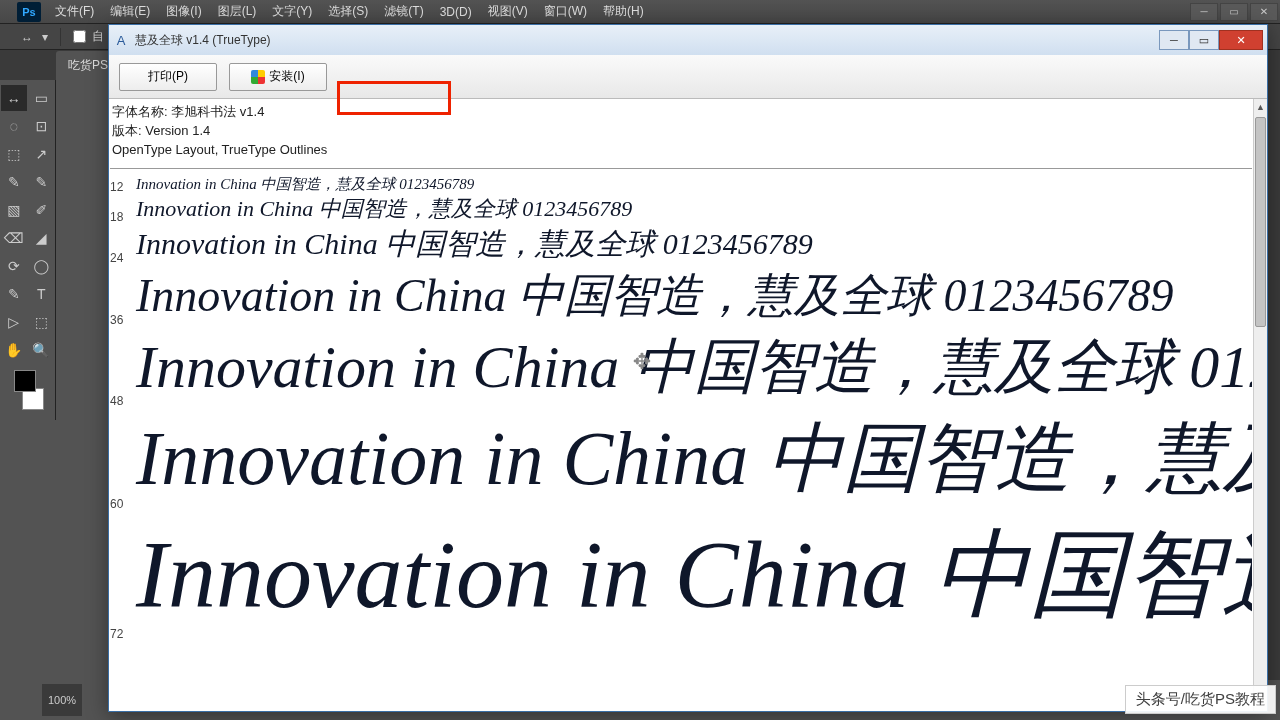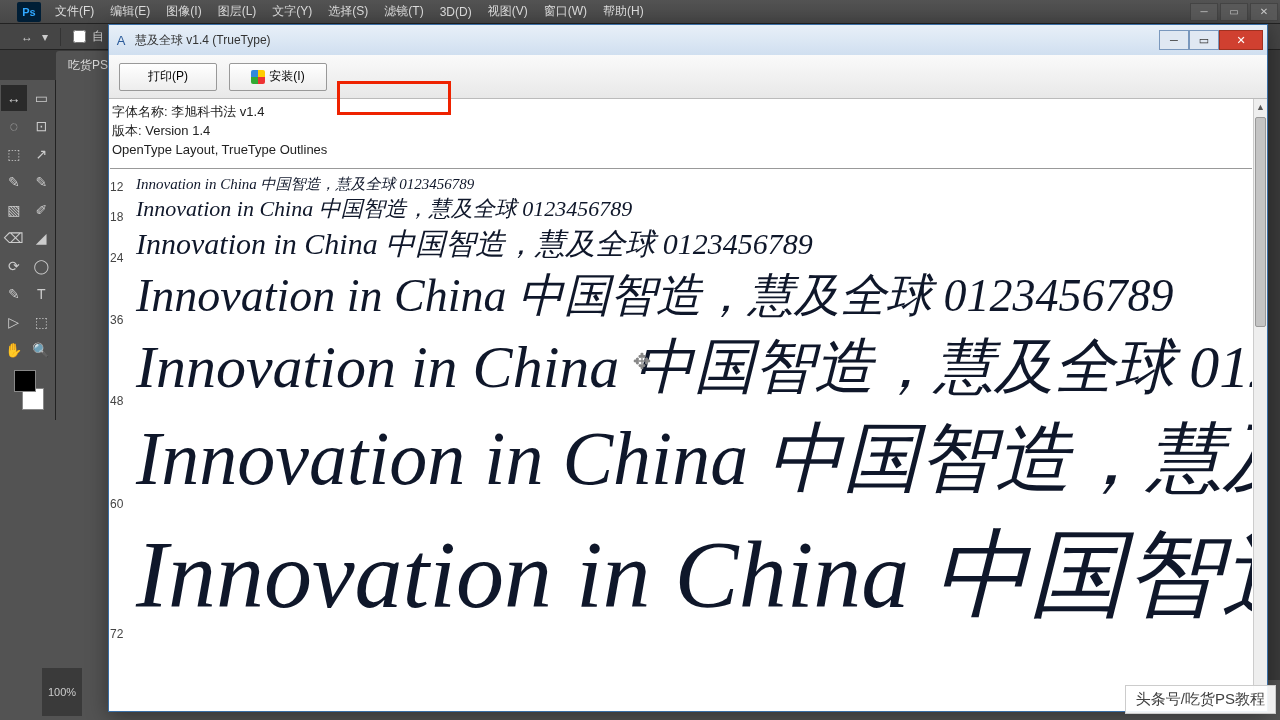--- a/index.html
+++ b/index.html
@@ -20,21 +20,21 @@
 .ps-tabbar .tab { background:#535353; color:#ddd; font-size:12px; padding: 6px 12px; border-top-left-radius:3px; border-top-right-radius:3px; }
 
 .ps-toolbox { position:absolute; left:0; top:80px; width:56px; background:#535353; border-right:1px solid #222; padding:4px 0; }
 .ps-toolbox .row { display:flex; }
 .ps-toolbox .tool { width:26px; height:26px; margin:1px; color:#ccc; font-size:14px; display:flex; align-items:center; justify-content:center; position:relative; }
 .ps-toolbox .tool.sel { background:#2a2a2a; }
 .ps-toolbox .fgbg { position:relative; width:40px; height:40px; margin:6px auto; }
 .ps-toolbox .fgbg .fg { position:absolute; width:22px; height:22px; background:#000; border:1px solid #888; top:0; left:6px; }
 .ps-toolbox .fgbg .bg { position:absolute; width:22px; height:22px; background:#fff; border:1px solid #888; bottom:0; right:4px; }
 
-.ps-zoom { position:absolute; left:42px; bottom:4px; color:#ccc; font-size:11px; background:#3a3a3a; padding:18px 6px; }
+.ps-zoom { position:absolute; left:42px; bottom:4px; color:#ccc; font-size:11px; background:#3a3a3a; padding:10px 6px; }
 
 .ps-right { position:absolute; right:0; top:80px; width:16px; height:600px; background:#3a3a3a; border-left:1px solid #222; }
 
 
 .fv-window { position:absolute; left:108px; top:24px; width:1160px; height:688px; background:#fff; border:1px solid #3a6ea5; box-shadow: 0 4px 20px rgba(0,0,0,.4); }
 .fv-title { height:30px; background: linear-gradient(#e8f0f8,#d0dff0); display:flex; align-items:center; padding:0 4px; font-size:12px; color:#333; }
 .fv-title .icon { width:16px; height:16px; margin-right:6px; color:#2a5a9a; display:flex; align-items:center; justify-content:center; font-size:13px; }
 .fv-title .btns { margin-left:auto; display:flex; gap:0; }
 .fv-title .btns div { width:30px; height:20px; border:1px solid #7a98bd; display:flex; align-items:center; justify-content:center; font-size:11px; background:#e0e8f2; }
 .fv-title .btns .close { background:#d04030; color:#fff; border-color:#a03020; width:44px; }

